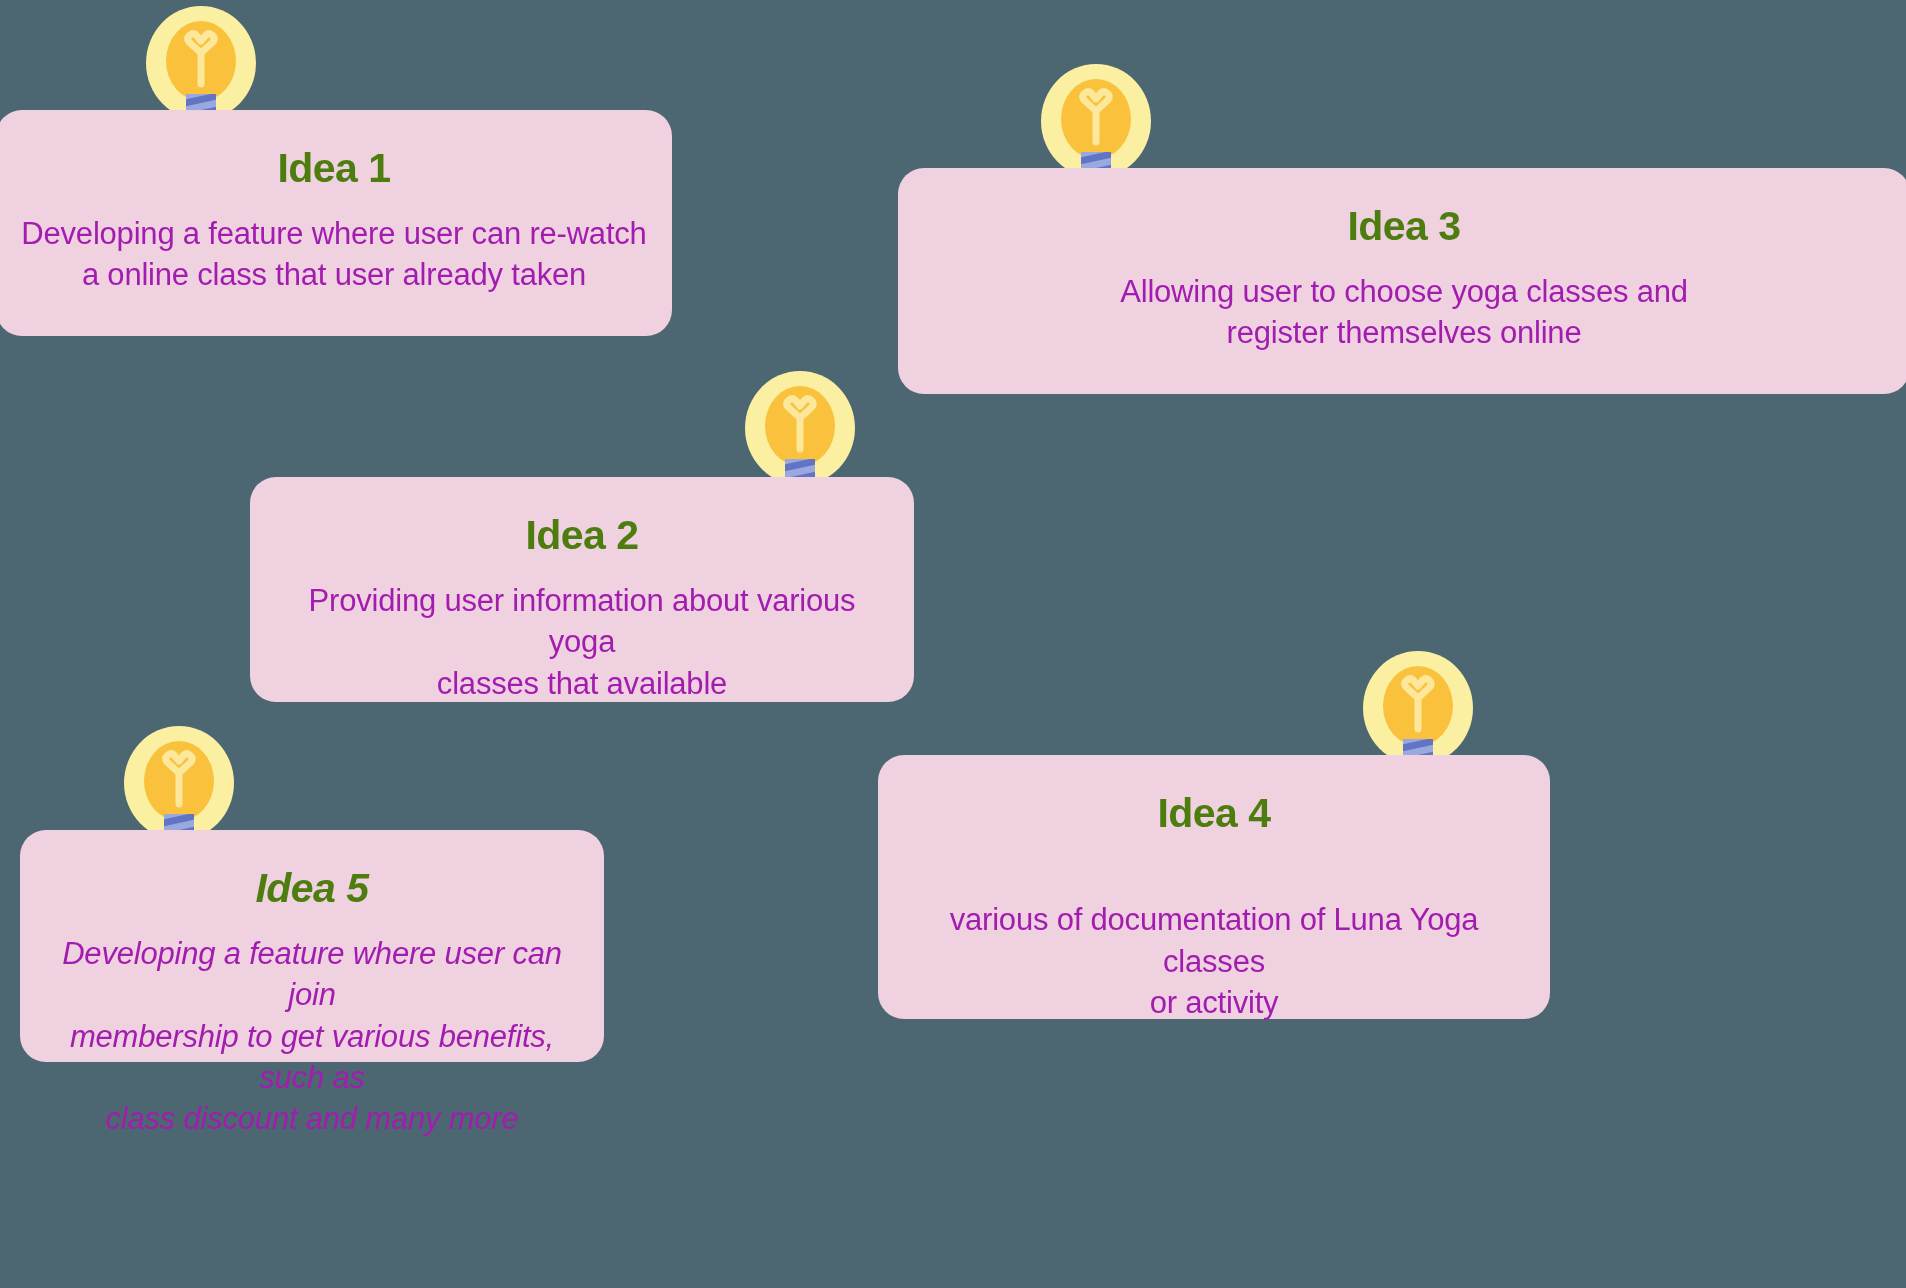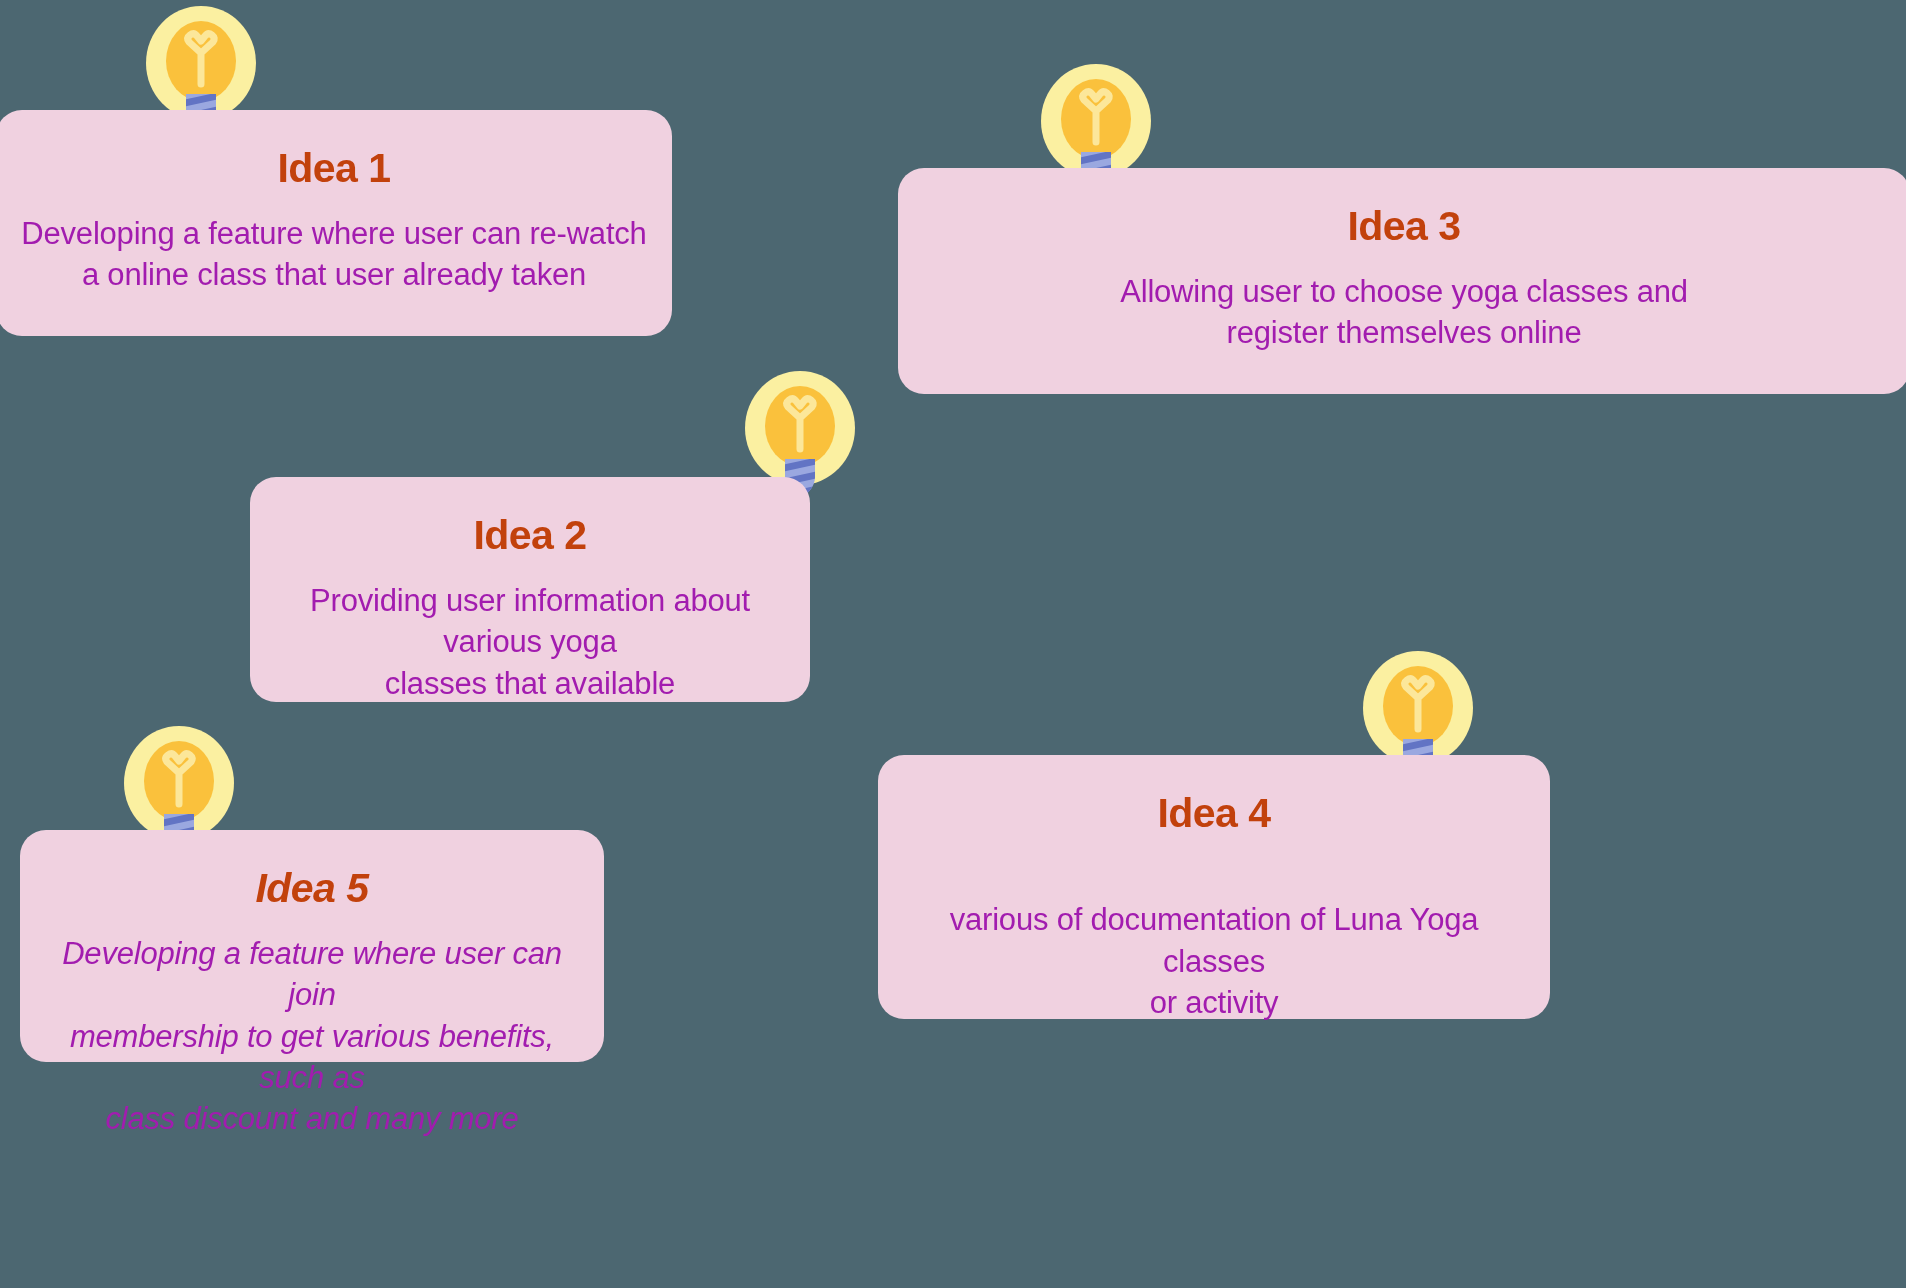--- a/index.html
+++ b/index.html
@@ -24,21 +24,21 @@
     box-sizing: border-box;
     padding: 14px 24px 22px 24px;
     display: flex;
     flex-direction: column;
     align-items: center;
     z-index: 2;
   }
   .idea-title {
     font-size: 41px;
     font-weight: bold;
-    color: #c2410c;
+    color: #4d7c0f;
     letter-spacing: -0.5px;
     line-height: 1.1;
     margin: 22px 0 0 0;
     text-align: center;
   }
   .idea-body {
     font-size: 31px;
     font-weight: 400;
     color: #a21caf;
     line-height: 1.33;
@@ -123,21 +123,21 @@
         <path d="M36 108 L74 100 L74 107 L36 115 z" fill="#6274c4"></path>
         <path d="M38 122 L74 114 L74 121 L38 129 z" fill="#6274c4"></path>
       </g>
       <defs>
         <clipPath id="c2">
             <path d="M40 88 h30 v18 q0 12 -15 22 q-15 -10 -15 -22 z"></path>
           </clipPath>
       </defs>
     </svg>
   </div>
-  <div class="idea-card" style="left:250px; top:477px; width:560px; height:225px;">
+  <div class="idea-card" style="left:250px; top:477px; width:664px; height:225px;">
     <div class="idea-title">Idea 2</div>
     <div class="idea-body" style="max-width:625px;">
       <span>Providing user information about various yoga</span><br>
       <span>classes that available</span>
     </div>
   </div>
 
   <div class="bulb" style="left:124px; top:726px; width:110px; height:132px;">
     <svg viewBox="0 0 110 132" width="110" height="132">
       <ellipse cx="55" cy="57" rx="55" ry="57" fill="#fbf0a1"></ellipse>

